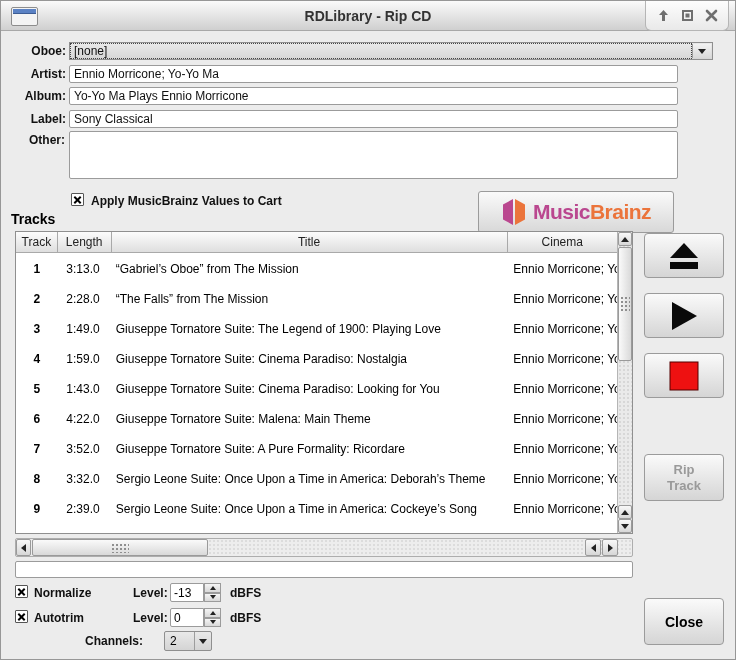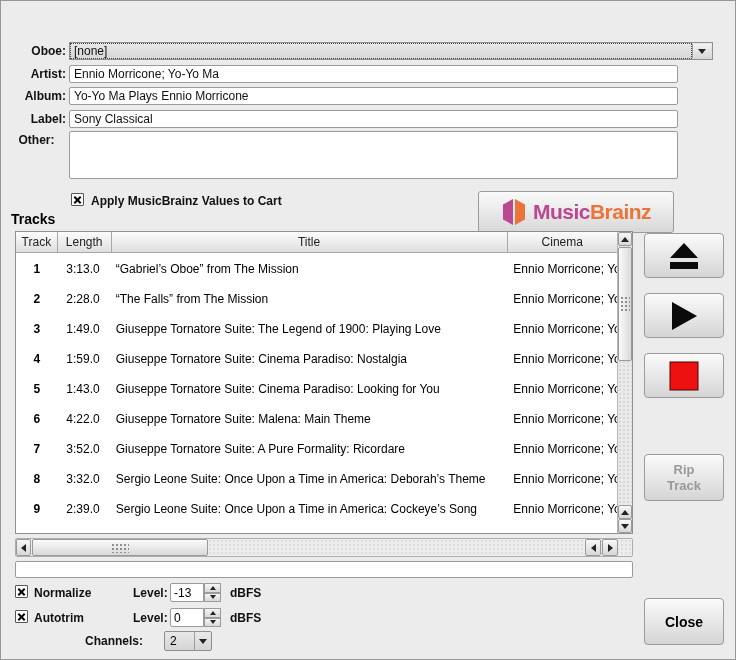--- a/index.html
+++ b/index.html
@@ -112,39 +112,63 @@
     background:linear-gradient(#e9e9e9,#d4d4d4); border:1px solid #8f8f8f; border-radius:2px; font-size:12px; }
   #channels-combo .val { position:absolute; left:5px; top:2px; }
   #channels-combo .arr { position:absolute; right:0; top:0; bottom:0; width:17px; border-left:1px solid #9d9d9d;
     display:flex; align-items:center; justify-content:center; }
 </style>
 </head>
 <body>
 
 <div id="win">
 
+  <div id="titlebar">
+    <div id="win-icon">
+        <div class="stripe"></div>
+      </div>
+    <div id="title-text">RDLibrary - Rip CD</div>
+    <div id="win-controls">
+      <div class="wc">
+        <svg width="13" height="13" viewBox="0 0 13 13">
+            <path d="M6.5 1 L11 6 H8 V12 H5 V6 H2 Z" fill="#6f6f6f"></path>
+          </svg>
+      </div>
+      <div class="wc">
+        <svg width="13" height="13" viewBox="0 0 13 13">
+            <rect x="2" y="2" width="9" height="9" fill="none" stroke="#6f6f6f" stroke-width="2"></rect>
+            <rect x="4.5" y="4.5" width="4" height="4" fill="#6f6f6f"></rect>
+          </svg>
+      </div>
+      <div class="wc">
+        <svg width="13" height="13" viewBox="0 0 13 13">
+            <path d="M2 2 L11 11 M11 2 L2 11" stroke="#6f6f6f" stroke-width="2.6" stroke-linecap="round"></path>
+          </svg>
+      </div>
+    </div>
+  </div>
 
   <div class="flabel" style="left:8px; top:43px;">Oboe:</div>
   <div id="title-combo">
     <div class="focus">[none]</div>
     <div id="combo-arrow">
         <div class="tri-down"></div>
       </div>
   </div>
 
   <div class="flabel" style="left:8px; top:66px;">Artist:</div>
   <div class="tinput" style="left:68px; top:64px; width:609px; height:18px;">Ennio Morricone; Yo-Yo Ma</div>
 
   <div class="flabel" style="left:8px; top:88px;">Album:</div>
   <div class="tinput" style="left:68px; top:86px; width:609px; height:18px;">Yo-Yo Ma Plays Ennio Morricone</div>
 
   <div class="flabel" style="left:8px; top:111px;">Label:</div>
   <div class="tinput" style="left:68px; top:109px; width:609px; height:18px;">Sony Classical</div>
 
-  <div class="flabel" style="left:7px; top:132px;text-align:center;">Other:</div>
+  <div class="flabel" style="left:7px; top:132px;">Other:</div>
   <div class="tinput" style="left:68px; top:130px; width:609px; height:48px;"></div>
 
   <div class="checkbox checked" style="left:70px; top:192px;"></div>
   <div class="cb-label" style="left:90px; top:193px;">Apply MusicBrainz Values to Cart</div>
 
   <div id="mb-btn">
     <svg width="26" height="28" viewBox="0 0 26 28">
       <path d="M12 1 L2 6.5 V21.5 L12 27 Z" fill="#BA478F"></path>
       <path d="M14 1 L24 6.5 V21.5 L14 27 Z" fill="#EB743B"></path>
     </svg>

